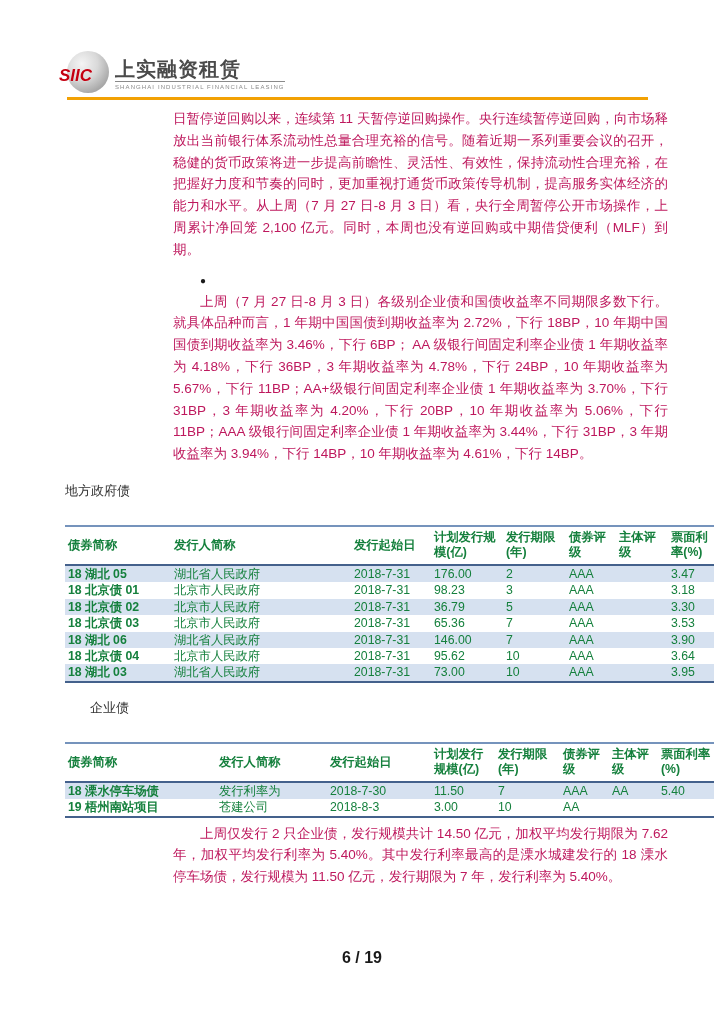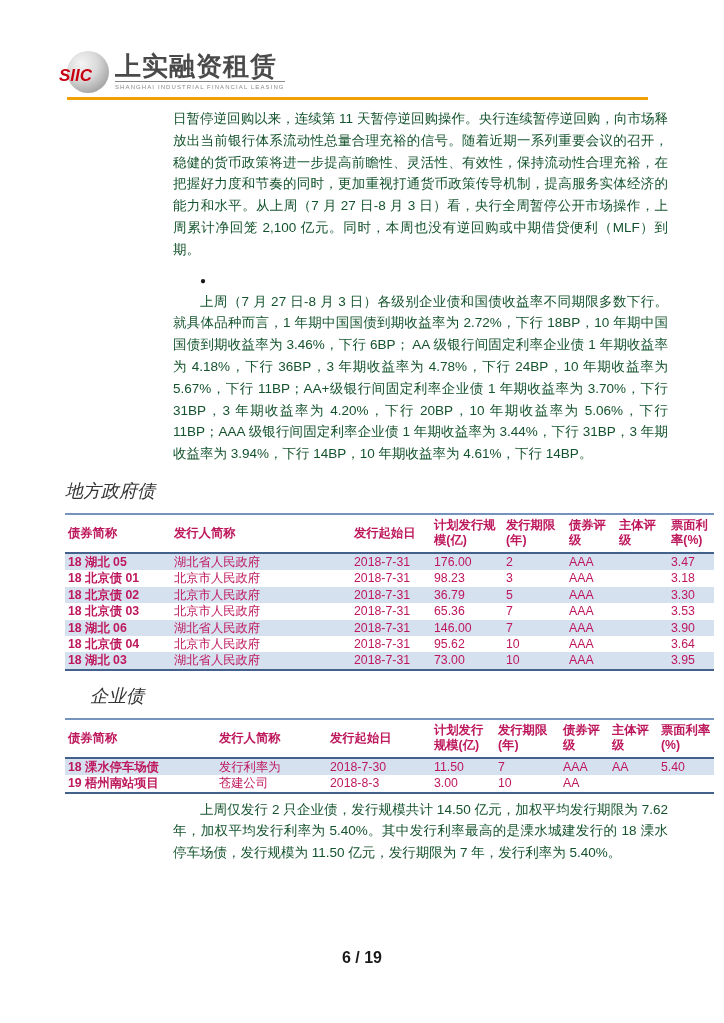--- a/index.html
+++ b/index.html
@@ -7,47 +7,47 @@
   .page{position:relative;width:724px;height:1023px;background:#fff;overflow:hidden;box-sizing:border-box;padding:0 76px 0 67px;}
 
   
   .logo-row{padding-top:44px;display:flex;align-items:flex-end;height:49px;box-sizing:content-box;}
   .logo{display:flex;align-items:flex-end;gap:6px;}
   .logo-globe{position:relative;width:42px;height:42px;border-radius:50%;
     background:radial-gradient(circle at 35% 30%,#f4f4f4 0%,#d9d9d9 40%,#a8a8a8 75%,#8f8f8f 100%);}
   .logo-siic{position:absolute;left:-8px;bottom:7px;font-style:italic;font-weight:bold;
     font-size:17px;letter-spacing:0px;color:#c40011;text-shadow:0 0 1px #fff;}
   .logo-text{display:flex;flex-direction:column;line-height:1;padding-bottom:3px;}
-  .logo-cn{font-size:26px;font-weight:bold;color:#4a4a4a;letter-spacing:1px;
+  .logo-cn{font-size:20px;font-weight:bold;color:#4a4a4a;letter-spacing:1px;
     border-bottom:1px solid #8a8a8a;padding-bottom:2px;}
   .logo-en{font-size:6px;color:#8a8a8a;letter-spacing:1.1px;margin-top:2px;white-space:nowrap;}
 
   .rule-yellow{height:3px;background:#f2a104;margin-top:4px;}
 
   
   .para{width:495px;margin-left:106px;font-size:13.5px;line-height:21.8px;
-    text-align:justify;color:#14532d;}
+    text-align:justify;color:#be185d;}
   .para.indent{text-indent:27px;}
   .p1{margin-top:8px;}
   .p2{margin-top:5px;}
   .p3{margin-top:2px;}
   .p4{margin-top:5px;}
 
   
   .bullet-head{margin-top:14px;margin-left:133px;display:flex;align-items:center;
     font-weight:bold;font-size:13.8px;color:#1a1a1a;}
   .bullet-dot{font-size:10px;margin-right:19px;color:#1a1a1a;}
 
   
-  .section-title{margin-top:14px;margin-left:-2px;font-size:18px;color:#333;line-height:24px;font-style:italic;}
+  .section-title{margin-top:14px;margin-left:-2px;font-size:13px;color:#333;line-height:24px;}
   .s2{margin-top:13px;margin-left:23px;}
 
   
   table.bond{border-collapse:collapse;table-layout:fixed;width:601px;margin-left:-2px;
-    margin-top:10px;font-size:12.3px;color:#be185d;
+    margin-top:22px;font-size:12.3px;color:#15803d;
     border-top:2px solid #7593bc;border-bottom:2px solid #44618c;}
   table.bond thead th{font-weight:bold;text-align:left;vertical-align:middle;
     padding:3px 3px;line-height:15.5px;border-bottom:2px solid #44618c;}
   table.bond tbody td{padding:0 3px;line-height:16.4px;vertical-align:middle;white-space:nowrap;overflow:hidden;}
   table.bond tbody tr:nth-child(odd){background:#d6e1f0;}
   table.bond tbody td.c0{font-weight:bold;}
   
   .t1 th.c0{width:100px;} .t1 th.c1{width:174px;} .t1 th.c2{width:74px;}
   .t1 th.c3{width:66px;}  .t1 th.c4{width:57px;}  .t1 th.c5{width:44px;}
   .t1 th.c6{width:46px;}  .t1 th.c7{width:40px;}

